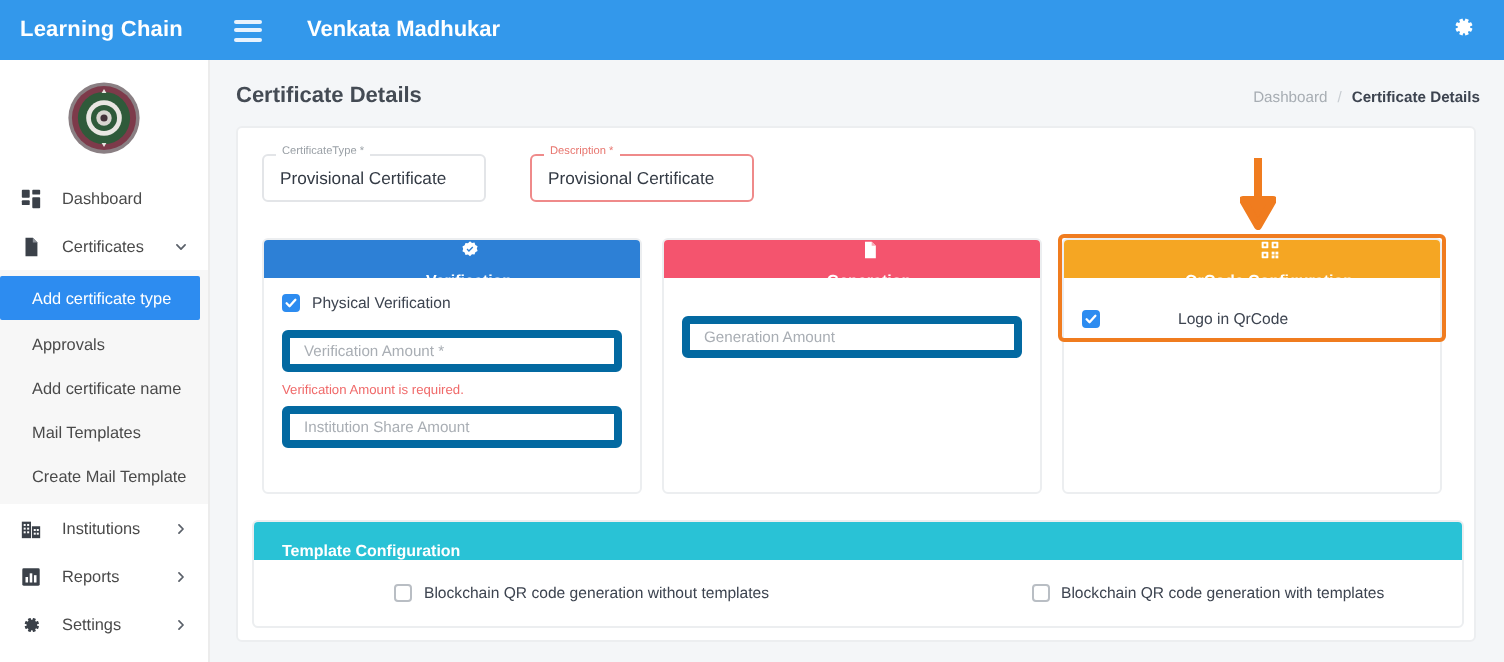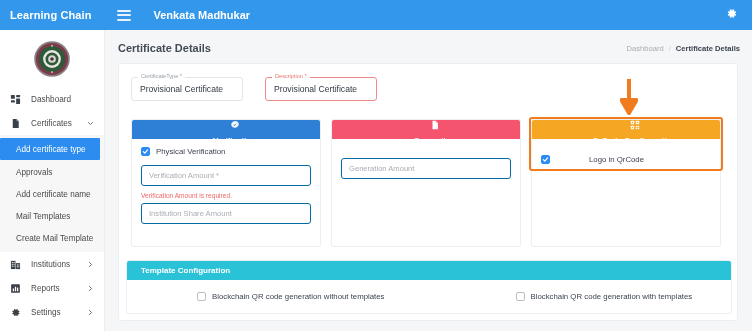--- a/index.html
+++ b/index.html
@@ -129,40 +129,40 @@
   .cbox {
     width: 9px; height: 9px; border-radius: 2px;
     border: 1px solid #b9bec4; background: #ffffff; flex: 0 0 9px;
     display: flex; align-items: center; justify-content: center;
   }
   .cbox.checked { background: #2d8cf0; border-color: #2d8cf0; }
   .cbox.checked svg { width: 7px; height: 7px; display: block; }
   .cb-label { font-size: 7.8px; color: #3d4450; white-space: nowrap; }
 
   .inpt {
-    border: 1px solid #0369a1; border-radius: 3px; height: 21px;
+    border: 4px solid #0369a1; border-radius: 3px; height: 21px;
     display: flex; align-items: center; padding: 0 7px; background: #ffffff;
   }
   .inpt .ph { font-size: 7.6px; color: #a9aeb4; white-space: nowrap; }
   .errmsg { font-size: 6.6px; color: #f06a6a; margin: 6px 0 4px; white-space: nowrap; }
 
   
   .hl-outline {
     position: absolute; border: 2.5px solid #f07c1f; border-radius: 3px;
     pointer-events: none;
   }
   .arrow { position: absolute; }
   .arrow svg { display: block; }
 
   
   .tpl {
     position: absolute; left: 7px; width: 606px;
     background: #ffffff; border: 1px solid #eceef0; border-radius: 3px; overflow: hidden;
   }
-  .tpl-head { height: 19px; background: #29c2d6; display: flex; align-items: center; padding-left: 8px; gap: 6px; }
+  .tpl-head { height: 19px; background: #29c2d6; display: flex; align-items: flex-end; padding-left: 8px; gap: 6px; }
   .tpl-body { height: 33px; display: flex; align-items: center; }
   .tpl-cb { display: flex; align-items: center; gap: 6px; }
 </style>
 </head>
 <body>
 
 <div id="app">
 
   <div class="topbar">
     <div class="brand">Learning Chain</div>

